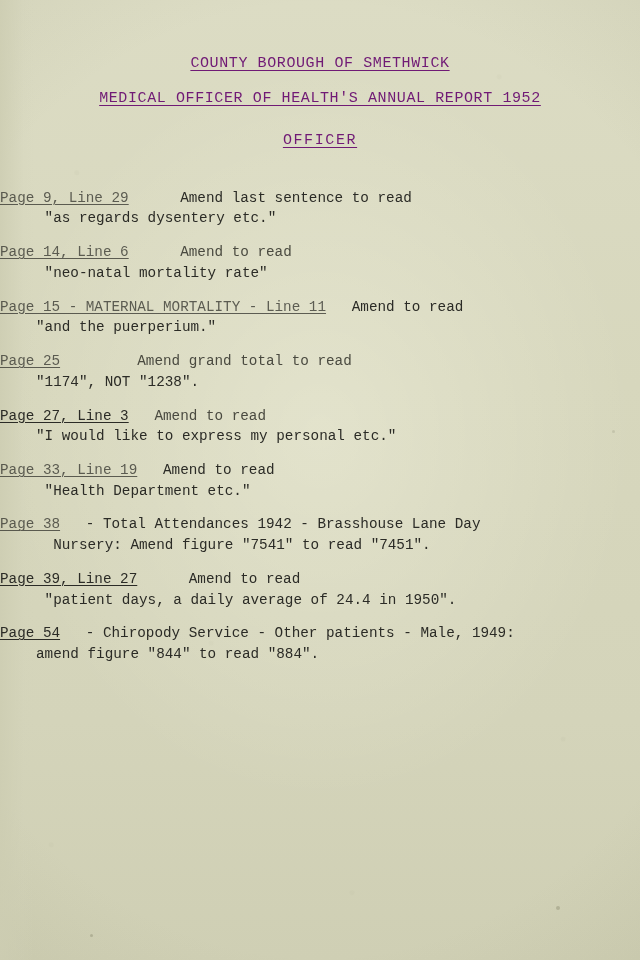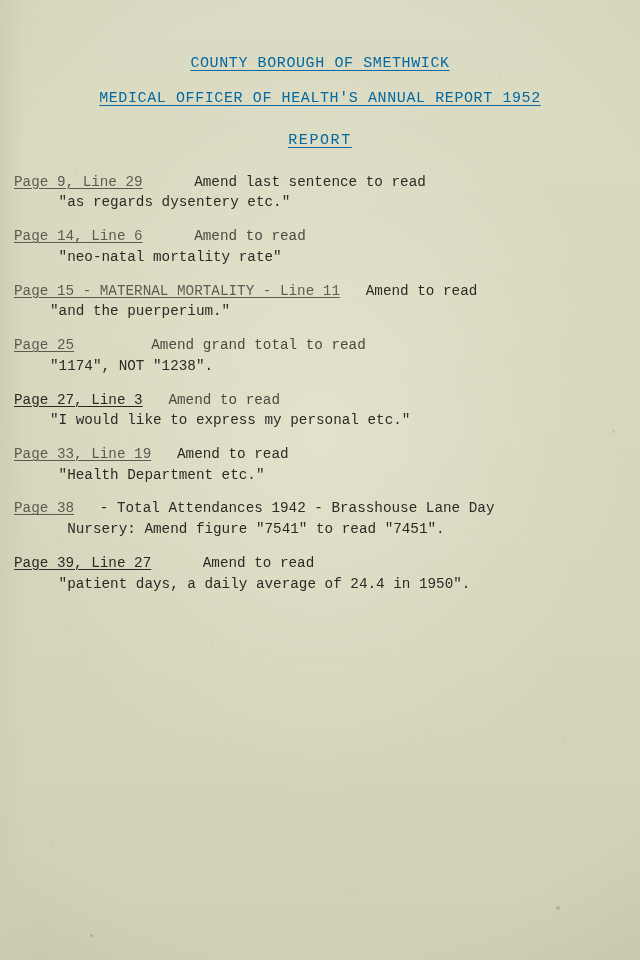--- a/index.html
+++ b/index.html
@@ -47,30 +47,29 @@
     margin-top: 52px;
   }
   .title-line {
     font-size: 15.5px;
     letter-spacing: 0.6px;
     line-height: 1.55;
     display: inline-block;
     text-decoration: underline;
     text-underline-offset: 3px;
     text-decoration-thickness: 1px;
-    color: #0369a1;
+    color: #701a75;
   }
   .title-line.t1 { font-size: 15px; }
   .title-line.t2 { font-size: 15px; margin-top: 12px; }
   .title-line.t3 { font-size: 15px; margin-top: 18px; letter-spacing: 1.6px; }
   .title-row { display: block; }
 
   .entries {
-    margin-top: 20px;
-    padding-left: 14px;
+    margin-top: 36px;
     padding-right: 12px;
   }
   .entry {
     margin-bottom: 13px;
     font-size: 14.3px;
     line-height: 1.45;
     color: #2b2b26;
   }
   .entry .first {
     white-space: pre-wrap;
@@ -117,21 +116,21 @@
 <div class="left-fade"></div>
 <div class="speck" style="left:556px; top:906px; width:4px; height:4px;"></div>
 <div class="speck" style="left:90px; top:934px; width:3px; height:3px;"></div>
 <div class="speck" style="left:612px; top:430px; width:3px; height:3px; opacity:0.6;"></div>
 
 <div class="content">
 
   <div class="title-block">
     <div class="title-row"><span class="title-line t1">COUNTY BOROUGH OF SMETHWICK</span></div>
     <div class="title-row"><span class="title-line t2">MEDICAL OFFICER OF HEALTH'S ANNUAL REPORT 1952</span></div>
-    <div class="title-row"><span class="title-line t3">REPORT</span></div>
+    <div class="title-row"><span class="title-line t3">OFFICER</span></div>
   </div>
 
   <div class="entries">
 
     <div class="entry">
       <div class="first"><span class="ref faded">Page 9, Line 29</span><span class="gap-md"></span><span>Amend last sentence to read</span></div>
       <div class="rest ind-1">"as regards dysentery etc."</div>
     </div>
 
     <div class="entry">
@@ -164,15 +163,19 @@
     <div class="entry">
       <div class="first"><span class="ref faded">Page 38</span><span class="gap-sm"></span><span>- Total Attendances 1942 - Brasshouse Lane Day</span></div>
       <div class="rest ind-4">Nursery: Amend figure "7541" to read "7451".</div>
     </div>
 
     <div class="entry">
       <div class="first"><span class="ref">Page 39, Line 27</span><span class="gap-md"></span><span>Amend to read</span></div>
       <div class="rest ind-1">"patient days, a daily average of 24.4 in 1950".</div>
     </div>
 
+    <div class="entry">
+      <div class="first"><span class="ref">Page 54</span><span class="gap-sm"></span><span>- Chiropody Service - Other patients - Male, 1949:</span></div>
+      <div class="rest ind-2">amend figure "844" to read "884".</div>
+    </div>
 
   </div>
 </div>
 
 </body></html>

